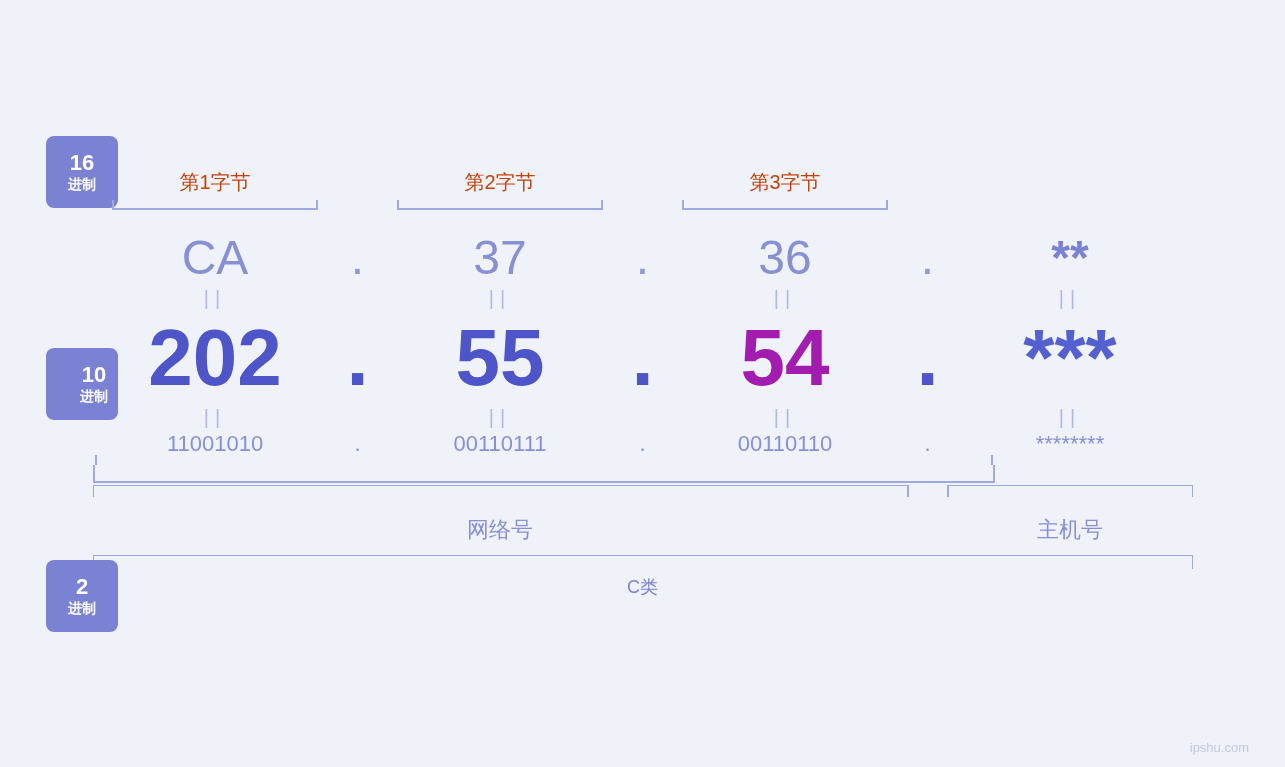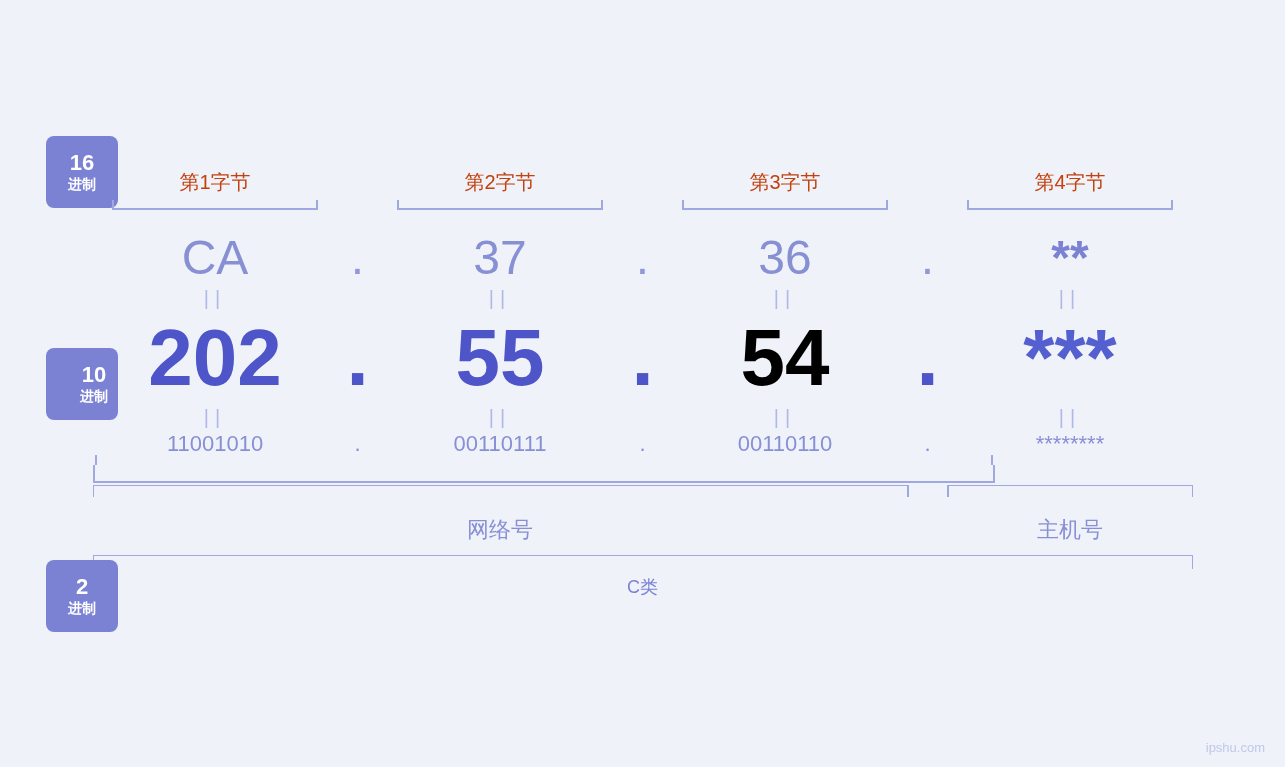--- a/index.html
+++ b/index.html
@@ -117,26 +117,20 @@
         <div class="bracket-tick-right"></div>
       </div>
       <div></div>
       <div class="col-top-bracket">
         <span>第3字节</span>
         <div class="bracket-line"></div>
         <div class="bracket-tick-left"></div>
         <div class="bracket-tick-right"></div>
       </div>
       <div></div>
-      <div class="col-top-bracket">
-        <span>第4字节</span>
-        <div class="bracket-line"></div>
-        <div class="bracket-tick-left"></div>
-        <div class="bracket-tick-right"></div>
-      </div>
     </div>
 
     <div style="display:grid; grid-template-columns:1fr 40px 1fr 40px 1fr 40px 1fr; width:1100px; align-items:center;">
       <div style="text-align:center; color:#8890d4; font-size:48px;">CA</div>
       <div style="text-align:center; color:#9098d8; font-size:48px;">.</div>
       <div style="text-align:center; color:#8890d4; font-size:48px;">37</div>
       <div style="text-align:center; color:#9098d8; font-size:48px;">.</div>
       <div style="text-align:center; color:#8890d4; font-size:48px;">36</div>
       <div style="text-align:center; color:#9098d8; font-size:48px;">.</div>
       <div style="text-align:center; color:#7b82d4; font-size:48px; font-weight:bold;">**</div>
@@ -150,21 +144,21 @@
       <div style="text-align:center; color:#b0b8e8; font-size:20px; letter-spacing:6px;">||</div>
       <div></div>
       <div style="text-align:center; color:#b0b8e8; font-size:20px; letter-spacing:6px;">||</div>
     </div>
 
     <div style="display:grid; grid-template-columns:1fr 40px 1fr 40px 1fr 40px 1fr; width:1100px; align-items:center;">
       <div style="text-align:center; color:#4d55c8; font-size:80px; font-weight:bold;">202</div>
       <div style="text-align:center; color:#4d55c8; font-size:80px; font-weight:bold;">.</div>
       <div style="text-align:center; color:#4d55c8; font-size:80px; font-weight:bold;">55</div>
       <div style="text-align:center; color:#4d55c8; font-size:80px; font-weight:bold;">.</div>
-      <div style="text-align:center; color:#000000; font-size:80px; font-weight:bold;">54</div>
+      <div style="text-align:center; color:#a21caf; font-size:80px; font-weight:bold;">54</div>
       <div style="text-align:center; color:#4d55c8; font-size:80px; font-weight:bold;">.</div>
       <div style="text-align:center; color:#5560d0; font-size:80px; font-weight:bold;">***</div>
     </div>
 
     <div style="display:grid; grid-template-columns:1fr 40px 1fr 40px 1fr 40px 1fr; width:1100px; margin:2px 0;">
       <div style="text-align:center; color:#b0b8e8; font-size:20px; letter-spacing:6px;">||</div>
       <div></div>
       <div style="text-align:center; color:#b0b8e8; font-size:20px; letter-spacing:6px;">||</div>
       <div></div>
       <div style="text-align:center; color:#b0b8e8; font-size:20px; letter-spacing:6px;">||</div>
@@ -219,15 +213,15 @@
       <svg width="1100" height="16" style="display:block;">
         <line x1="0" y1="0" x2="1100" y2="0" stroke="#a0a8e0" stroke-width="2"></line>
         <line x1="0" y1="0" x2="0" y2="14" stroke="#a0a8e0" stroke-width="2"></line>
         <line x1="1100" y1="0" x2="1100" y2="14" stroke="#a0a8e0" stroke-width="2"></line>
       </svg>
       <div style="text-align:center; color:#7b82d4; font-size:18px; margin-top:4px;">C类</div>
     </div>
 
   </div>
 
-  <div style="position:absolute; bottom:12px; right:20px; color:#c0c8e8; font-size:13px;">ipshu.com</div>
+  <div style="position:absolute; bottom:12px; right:36px; color:#c0c8e8; font-size:13px;">ipshu.com</div>
 
 </div>
 
 </body></html>

